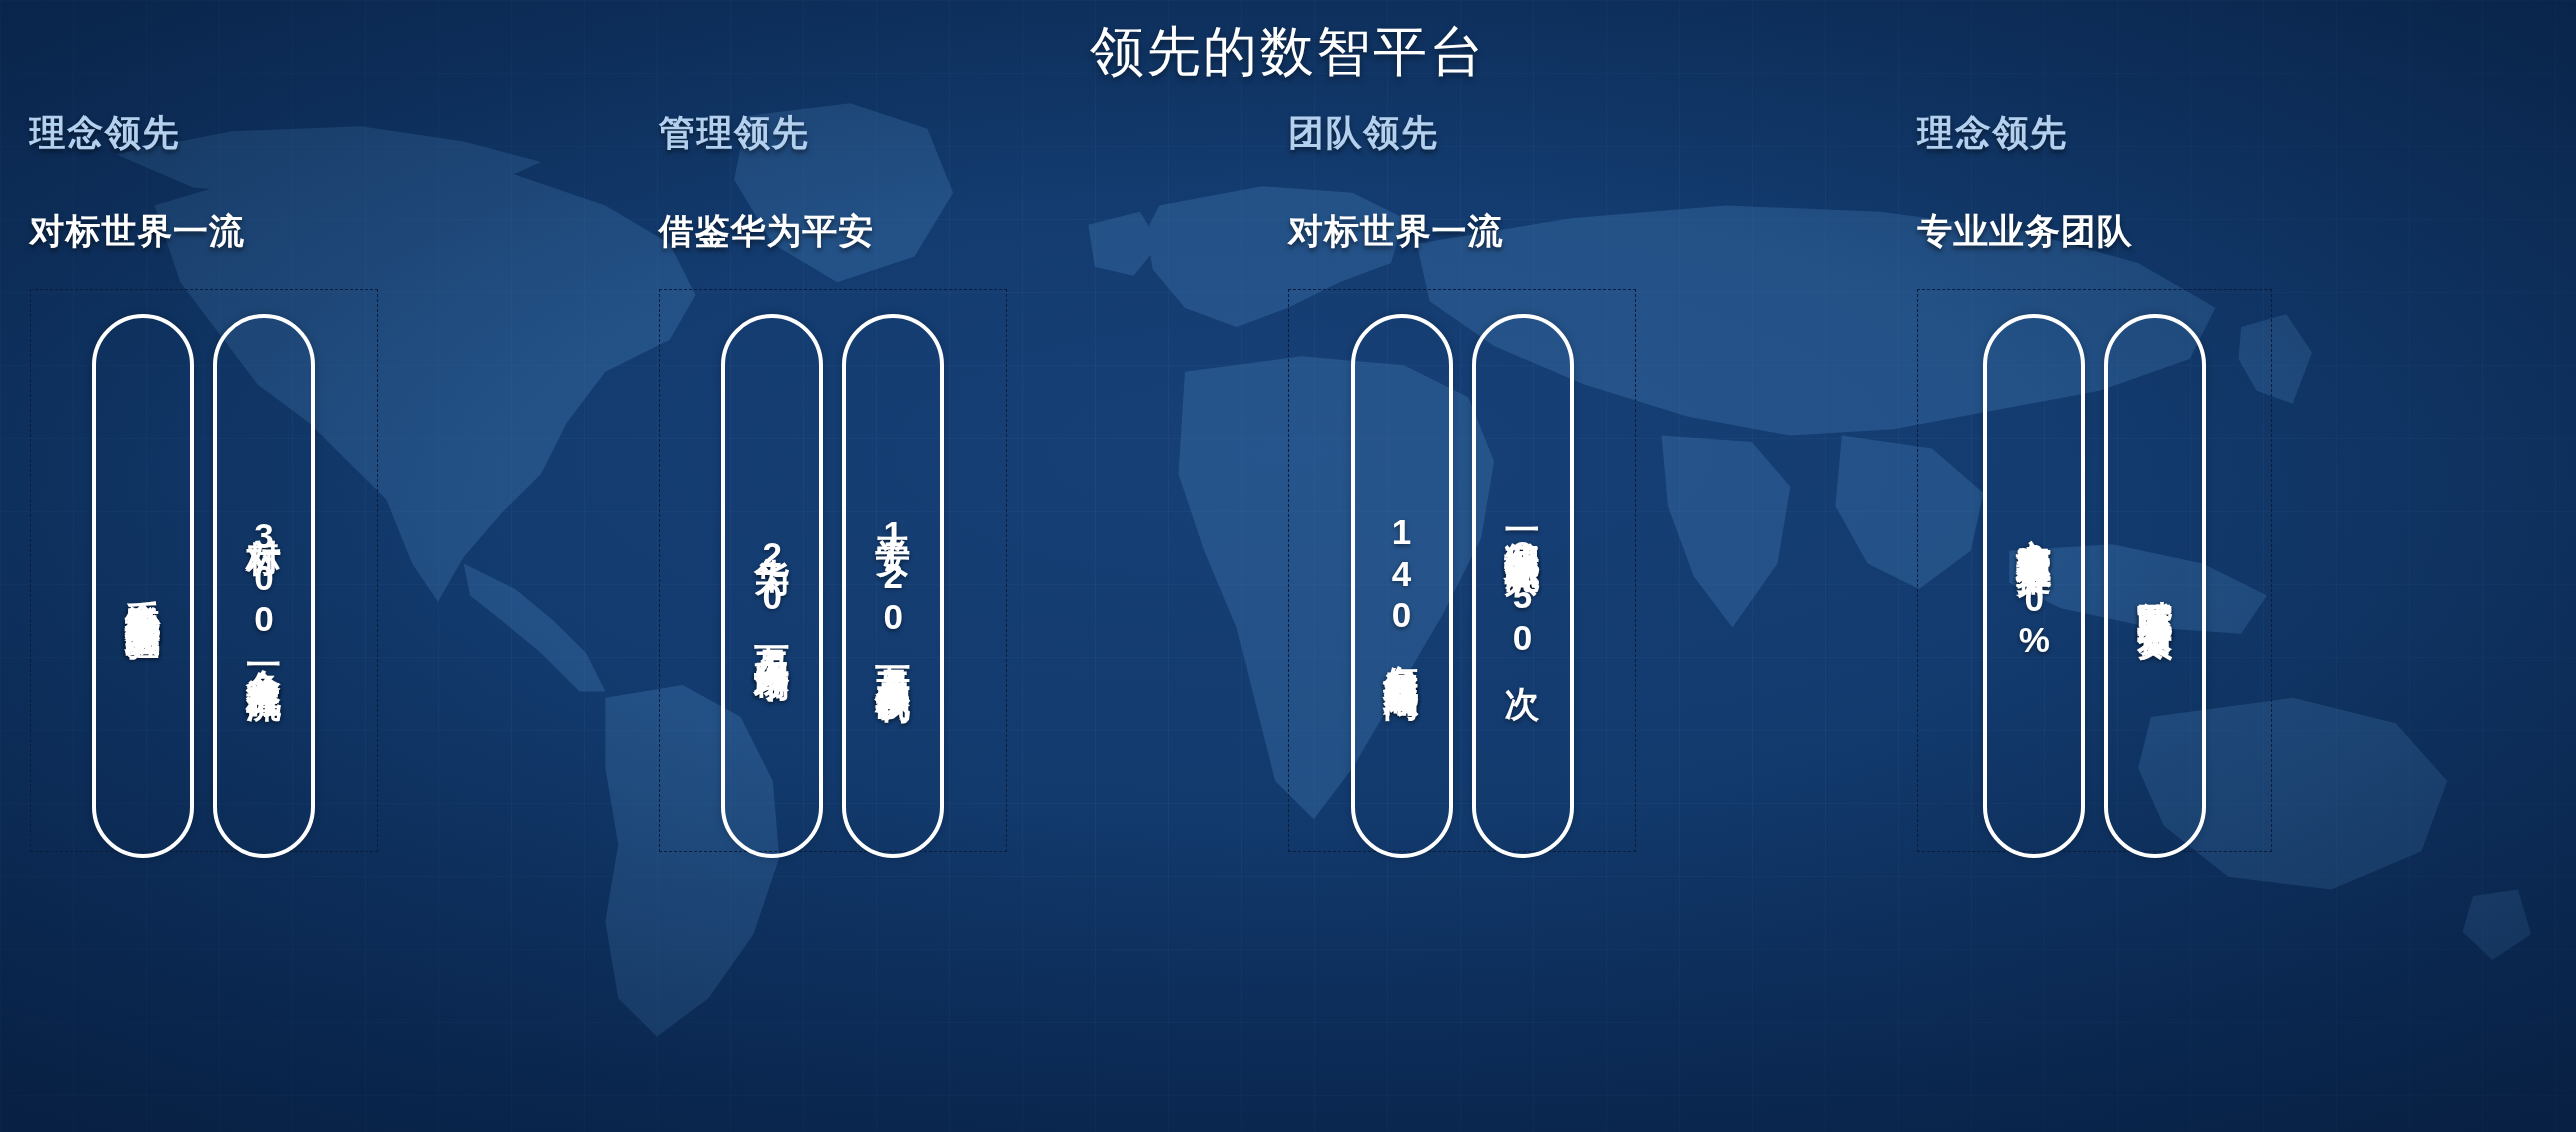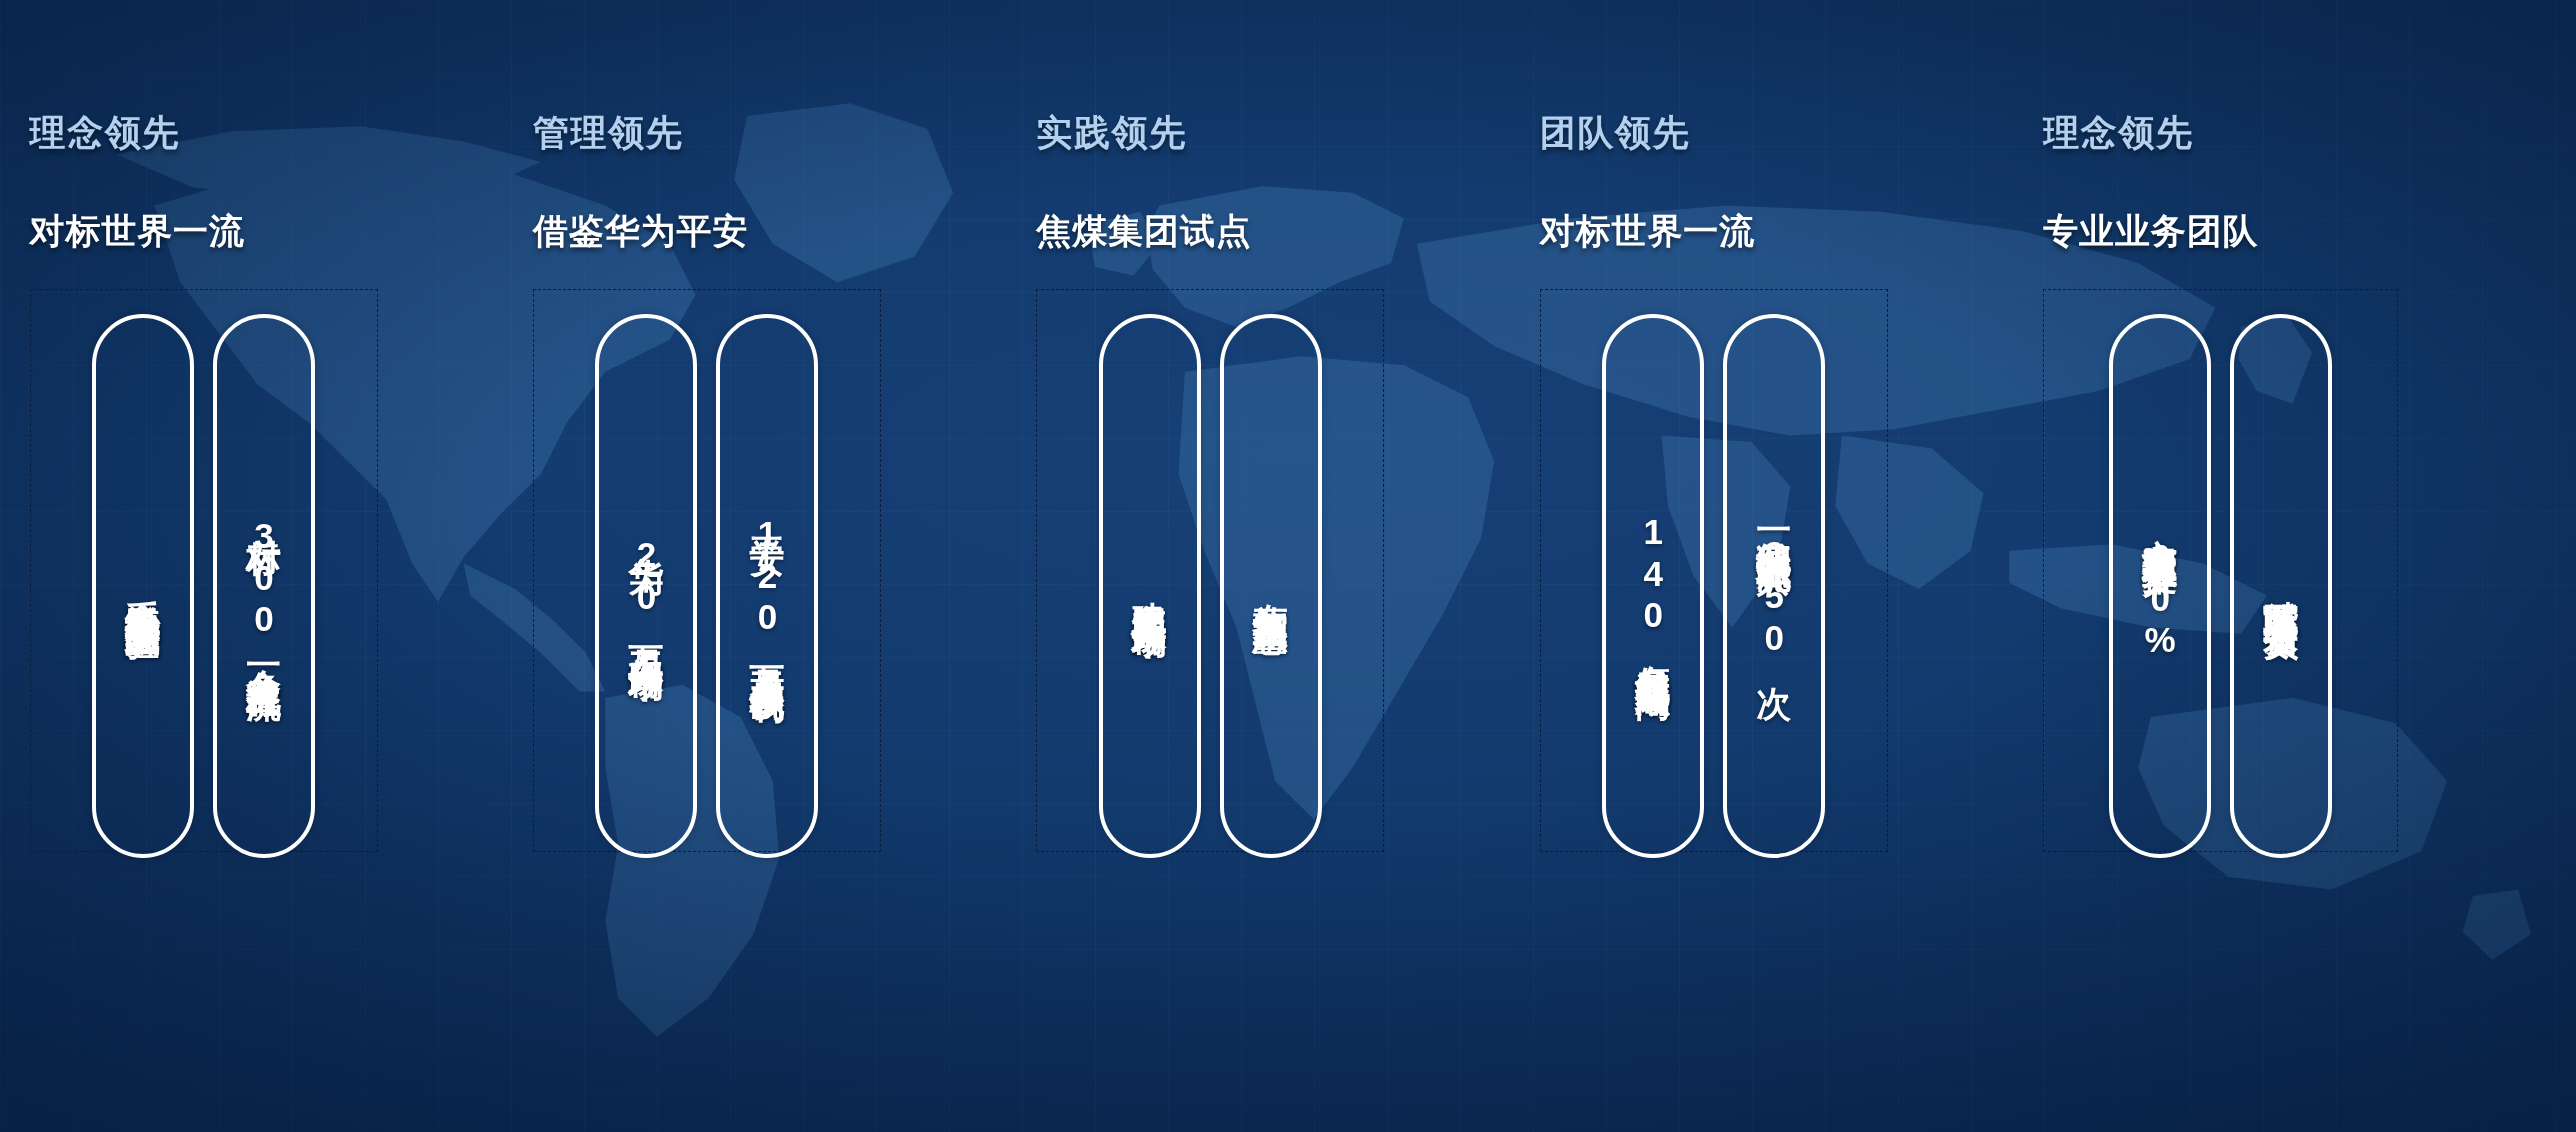--- a/index.html
+++ b/index.html
@@ -180,20 +180,21 @@
       <path d="M1670 520 L1780 505 L1860 525 L1900 570 L1880 625 L1810 655 L1730 645 L1680 605 L1660 560 Z"></path>
 
       <path d="M1920 660 L1955 655 L1965 690 L1935 710 L1912 688 Z"></path>
 
       <path d="M1740 215 L1775 205 L1795 235 L1780 275 L1752 265 L1738 240 Z"></path>
     </g>
   </svg>
 
   <div id="vignette"></div>
 
+  <div class="title">领先的数智平台</div>
 
   <div class="columns">
 
     <div class="column">
       <div class="col-heading">理念领先</div>
       <div class="col-subheading">对标世界一流</div>
       <div class="dashed-box">
         <div class="pill">
           <span class="pill-text">系统脱胎于华为实战经验</span>
         </div>
@@ -209,32 +210,20 @@
       <div class="dashed-box">
         <div class="pill">
           <span class="pill-text">华为20万员工内部人才市场</span>
         </div>
         <div class="pill">
           <span class="pill-text">平安120万员工人才画像机制</span>
         </div>
       </div>
     </div>
 
-    <div class="column">
-      <div class="col-heading">实践领先</div>
-      <div class="col-subheading">焦煤集团试点</div>
-      <div class="dashed-box">
-        <div class="pill">
-          <span class="pill-text">建立集团内部人才市场</span>
-        </div>
-        <div class="pill">
-          <span class="pill-text">有效控制员工总量</span>
-        </div>
-      </div>
-    </div>
 
 
     <div class="column">
       <div class="col-heading">团队领先</div>
       <div class="col-subheading">对标世界一流</div>
       <div class="dashed-box">
         <div class="pill">
           <span class="pill-text">140名领域深耕高端顾问</span>
         </div>
         <div class="pill">

